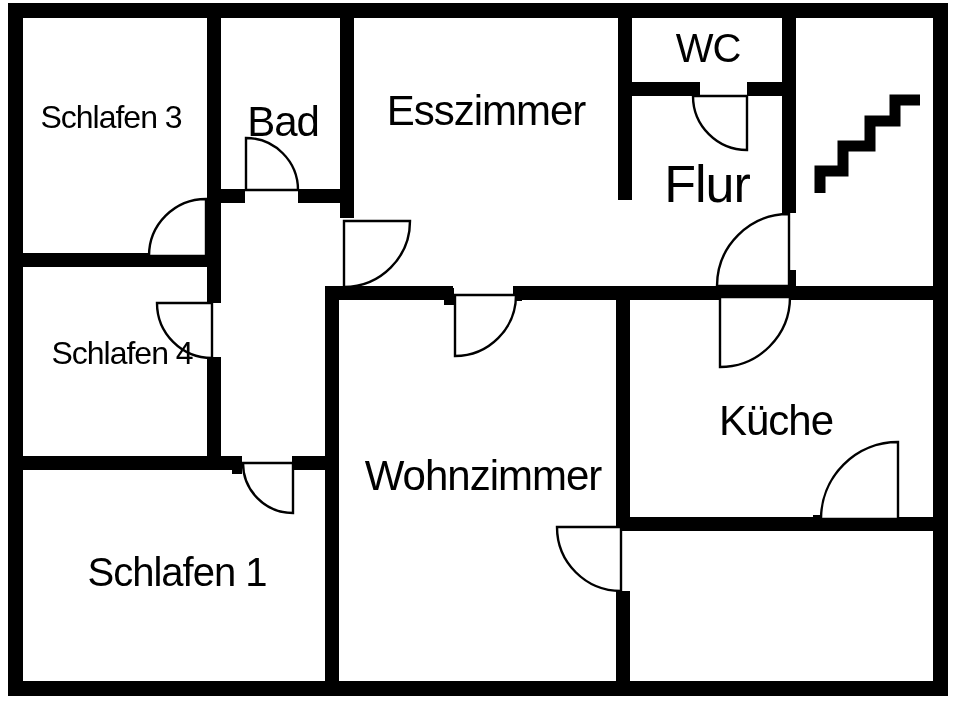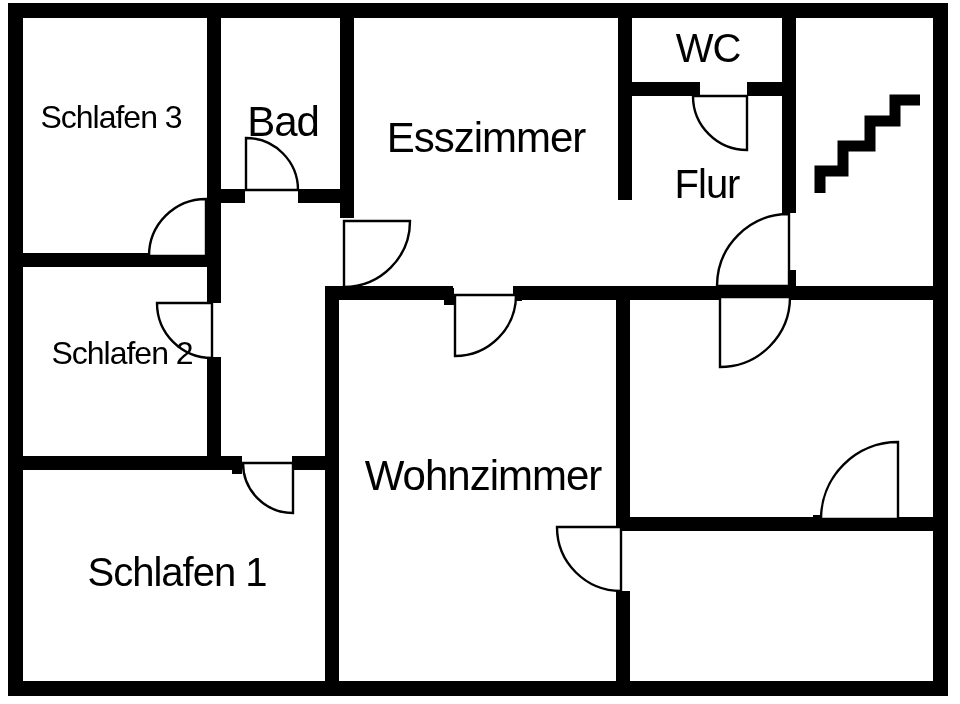--- a/index.html
+++ b/index.html
@@ -61,19 +61,20 @@
       <path d="M 455 295 L 516 295 A 61 61 0 0 1 455 356 Z" fill="#ffffff" stroke="#000000" stroke-width="2.4"></path>
       <path d="M 720 297 L 790 297 A 70 70 0 0 1 720 367 Z" fill="#ffffff" stroke="#000000" stroke-width="2.4"></path>
       <path d="M 293 463 L 243 463 A 50 50 0 0 0 293 513 Z" fill="#ffffff" stroke="#000000" stroke-width="2.4"></path>
       <path d="M 621 527 L 557 527 A 64 64 0 0 0 621 591 Z" fill="#ffffff" stroke="#000000" stroke-width="2.4"></path>
       <path d="M 898 519 L 821 519 A 77 77 0 0 1 898 442 Z" fill="#ffffff" stroke="#000000" stroke-width="2.4"></path>
       <path d="M820 193 L820 171 L843 171 L843 146 L870 146 L870 121 L895 121 L895 100 L920 100" fill="none" stroke="#000000" stroke-width="11" stroke-linejoin="miter"></path>
     </svg>
 
   <div class="room-label" style="left: 111px; top: 117px; font-size: 32px;">Schlafen 3</div>
   <div class="room-label" style="left: 283px; top: 122px; font-size: 42px;">Bad</div>
-  <div class="room-label" style="left: 486px; top: 138px; font-size: 42px;">Esszimmer</div>
+  <div class="room-label" style="left: 486px; top: 111px; font-size: 42px;">Esszimmer</div>
   <div class="room-label" style="left: 708px; top: 48px; font-size: 40px; text-align: right;">WC</div>
-  <div class="room-label" style="left: 707px; top: 184px; font-size: 40px;">Flur</div>
-  <div class="room-label" style="left: 122px; top: 353px; font-size: 32px;">Schlafen 2</div>
+  <div class="room-label" style="left: 707px; top: 184px; font-size: 52px;">Flur</div>
+  <div class="room-label" style="left: 122px; top: 353px; font-size: 32px;">Schlafen 4</div>
   <div class="room-label" style="left: 483px; top: 476px; font-size: 42px; text-align: right;">Wohnzimmer</div>
+  <div class="room-label" style="left: 776px; top: 421px; font-size: 42px;">Küche</div>
   <div class="room-label" style="left: 177px; top: 572px; font-size: 40px;">Schlafen 1</div>
 </div>
 
 </body></html>

